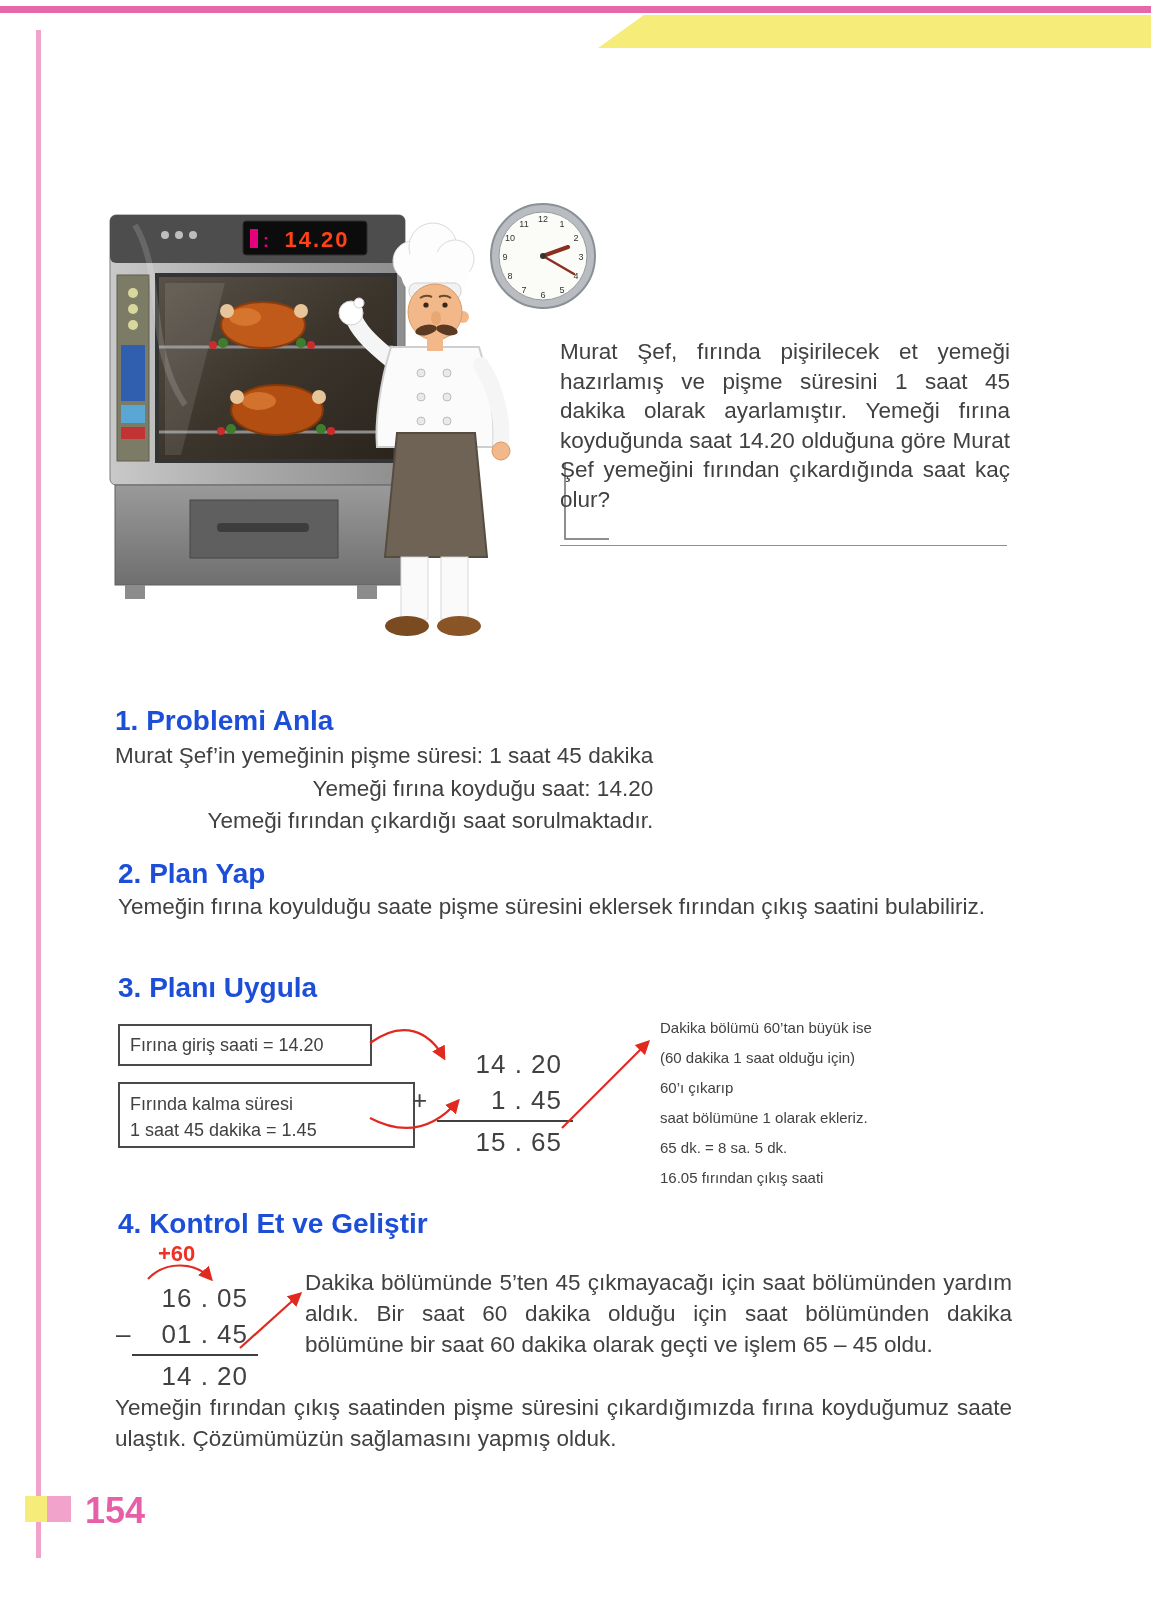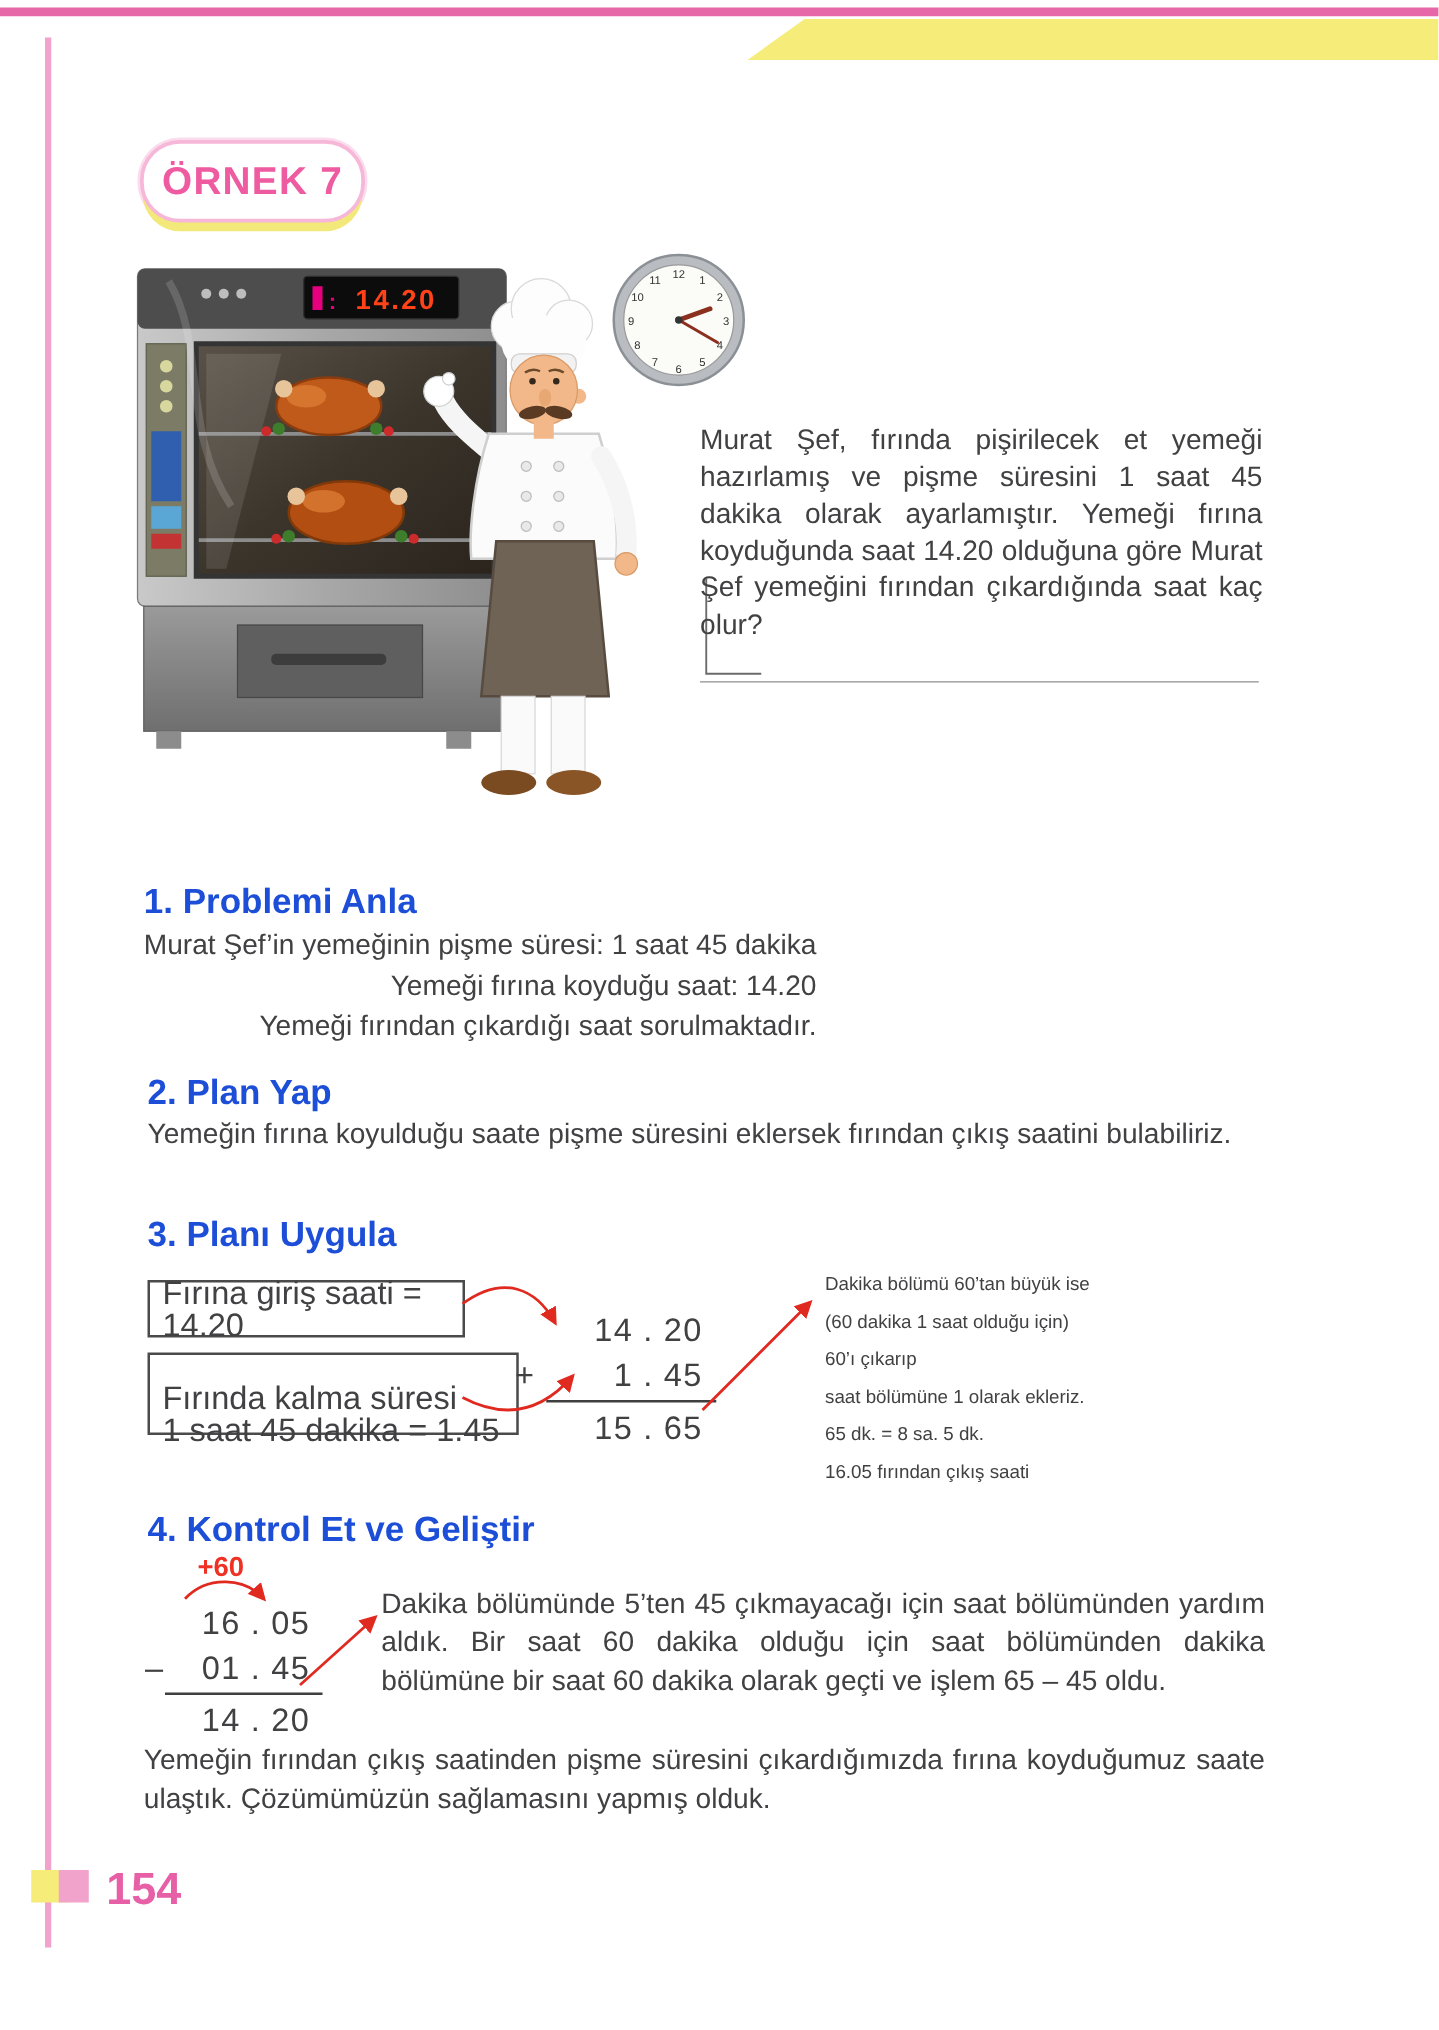--- a/index.html
+++ b/index.html
@@ -30,21 +30,21 @@
   .body-text { font-size:22.5px; line-height:31px; color:#414042;text-align:right; }
 
   .s1-heading { left:115px; top:705px; }
   .s1-lines { left:115px; top:740px; }
   .s1-lines div { line-height:32.5px; }
 
   .s2-heading { left:118px; top:858px; }
   .s2-text { left:118px; top:891px; width:892px; text-align:justify; }
 
   .s3-heading { left:118px; top:972px; }
-  .note-box { background:#fff; border:2px solid #4a4a4a; padding:21px 10px; font-size:26px;
+  .note-box { background:#fff; border:2px solid #4a4a4a; padding:7px 10px; font-size:18px;
               line-height:26px; color:#414042; }
   .box1 { left:118px; top:1024px; width:254px; height:42px; display:flex; align-items:center; }
   .box2 { left:118px; top:1082px; width:297px; height:66px; }
 
   .op-block { font-size:26px; color:#414042; }
   .op-row { display:flex; height:36px; align-items:center; }
   .op-sign { width:30px; }
   .op-num { width:120px; text-align:right; letter-spacing:1px; }
   .add-block { left:412px; top:1046px; }
   .add-line { margin-left:25px; width:136px; border-top:2.5px solid #3f3f3f; margin-top:2px; margin-bottom:2px; }
@@ -69,23 +69,20 @@
 </style>
 </head>
 <body>
 
 <div class="page">
 
   <div class="abs top-line"></div>
   <div class="abs yellow-band"></div>
   <div class="abs left-line"></div>
 
-  <div class="abs badge">
-    <span class="badge-text">ÖRNEK 7</span>
-  </div>
 
   <svg class="abs" style="left:95px; top:195px;" width="530" height="470" viewBox="0 0 530 470">
     <defs>
       <linearGradient id="gMetal" x1="0" y1="0" x2="1" y2="0">
         <stop offset="0" stop-color="#c9c9c9"></stop>
           <stop offset="0.5" stop-color="#a8a8a8"></stop>
           <stop offset="1" stop-color="#8e8e8e"></stop>
       </linearGradient>
       <linearGradient id="gWindow" x1="0" y1="0" x2="1" y2="1">
         <stop offset="0" stop-color="#5a5248"></stop>

